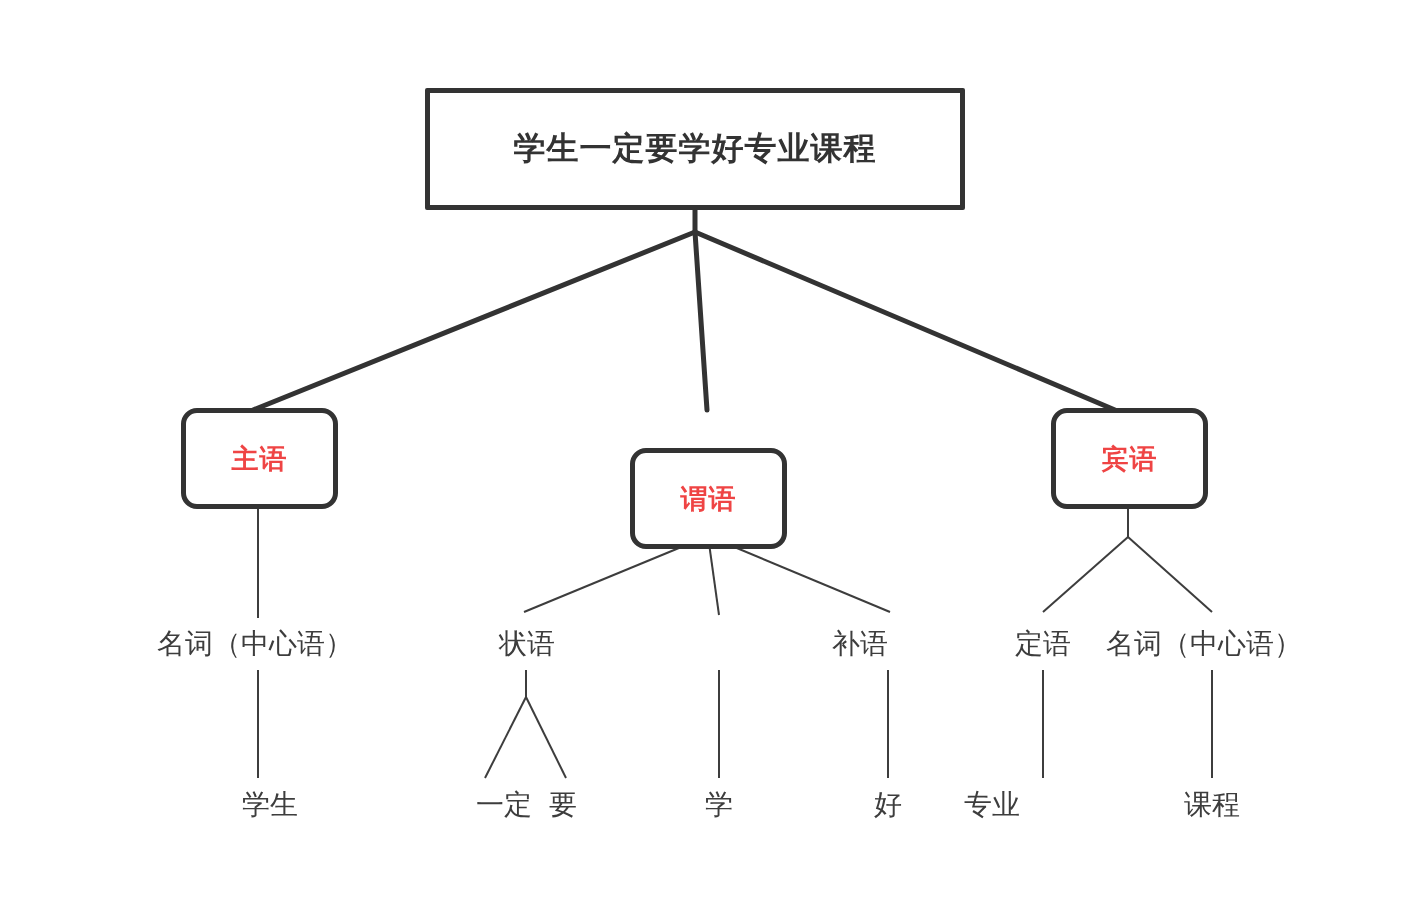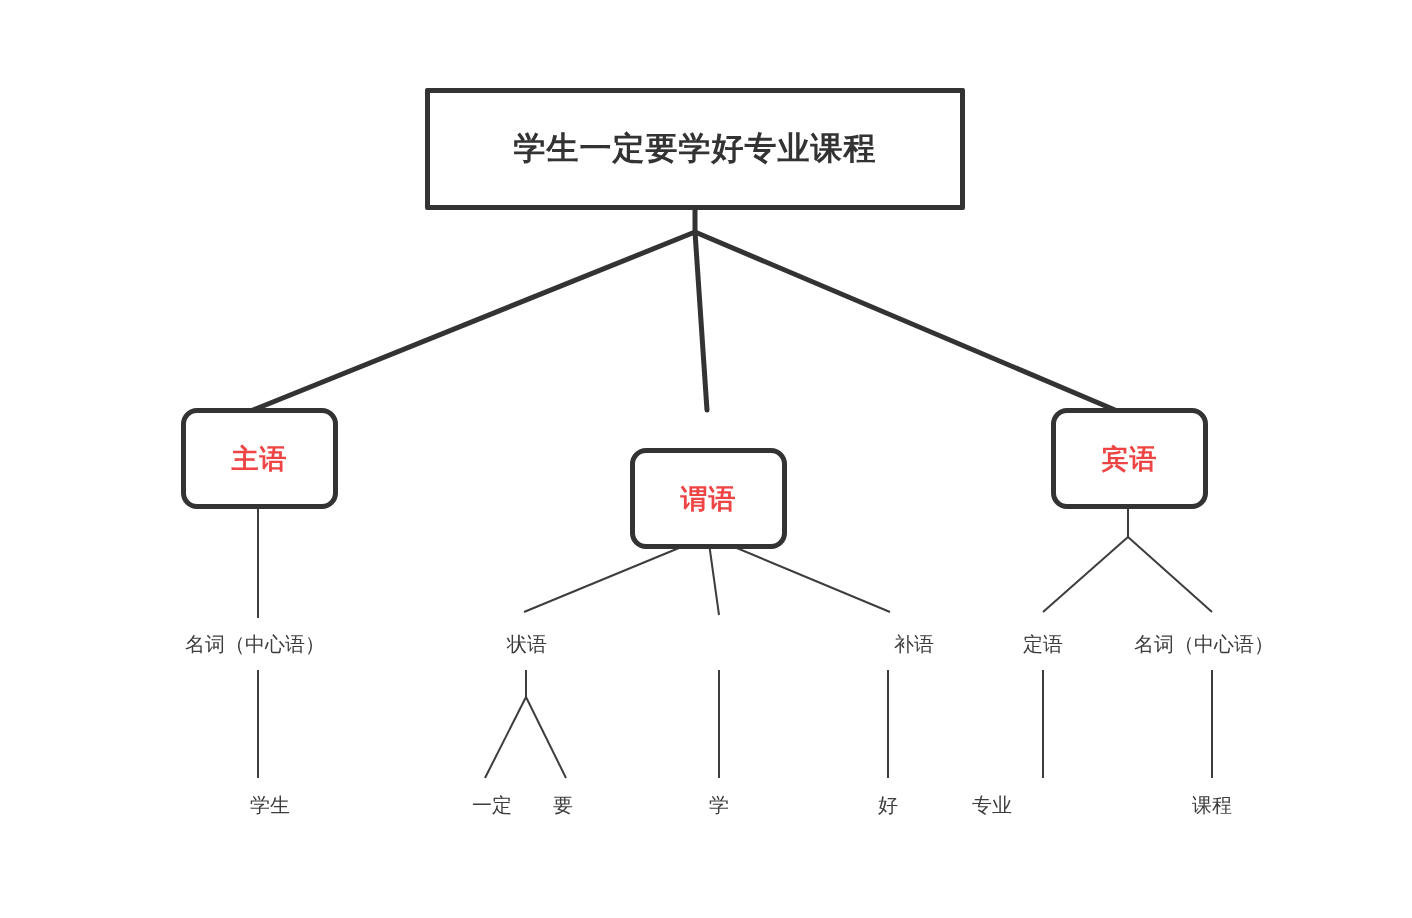--- a/index.html
+++ b/index.html
@@ -45,21 +45,21 @@
     letter-spacing: 1px;
   }
   .node-subject   { left: 181px; top: 408px; }
   .node-predicate { left: 630px; top: 408px; margin-top: 40px; }
   .node-object    { left: 1051px; top: 408px; }
 
   .mid-label, .leaf-label {
     position: absolute;
     transform: translateX(-50%);
     white-space: nowrap;
-    font-size: 20px;
+    font-size: 28px;
     color: #3d3d3d;
     line-height: 32px;
   }
   .mid-label  { top: 628px; }
   .leaf-label { top: 789px; }
 </style>
 </head>
 <body>
 
 <div class="canvas">
@@ -100,25 +100,25 @@
   </div>
   <div class="node-box node-predicate">
     <span>谓语</span>
   </div>
   <div class="node-box node-object">
     <span>宾语</span>
   </div>
 
   <div class="mid-label" style="left:255px">名词（中心语）</div>
   <div class="mid-label" style="left:527px">状语</div>
-  <div class="mid-label" style="left:914px">补语</div>
+  <div class="mid-label" style="left:860px">补语</div>
   <div class="mid-label" style="left:1043px">定语</div>
   <div class="mid-label" style="left:1204px">名词（中心语）</div>
 
   <div class="leaf-label" style="left:270px">学生</div>
-  <div class="leaf-label" style="left:492px">一定</div>
+  <div class="leaf-label" style="left:504px">一定</div>
   <div class="leaf-label" style="left:563px">要</div>
   <div class="leaf-label" style="left:719px">学</div>
   <div class="leaf-label" style="left:888px">好</div>
   <div class="leaf-label" style="left:992px">专业</div>
   <div class="leaf-label" style="left:1212px">课程</div>
 
 </div>
 
 </body></html>

